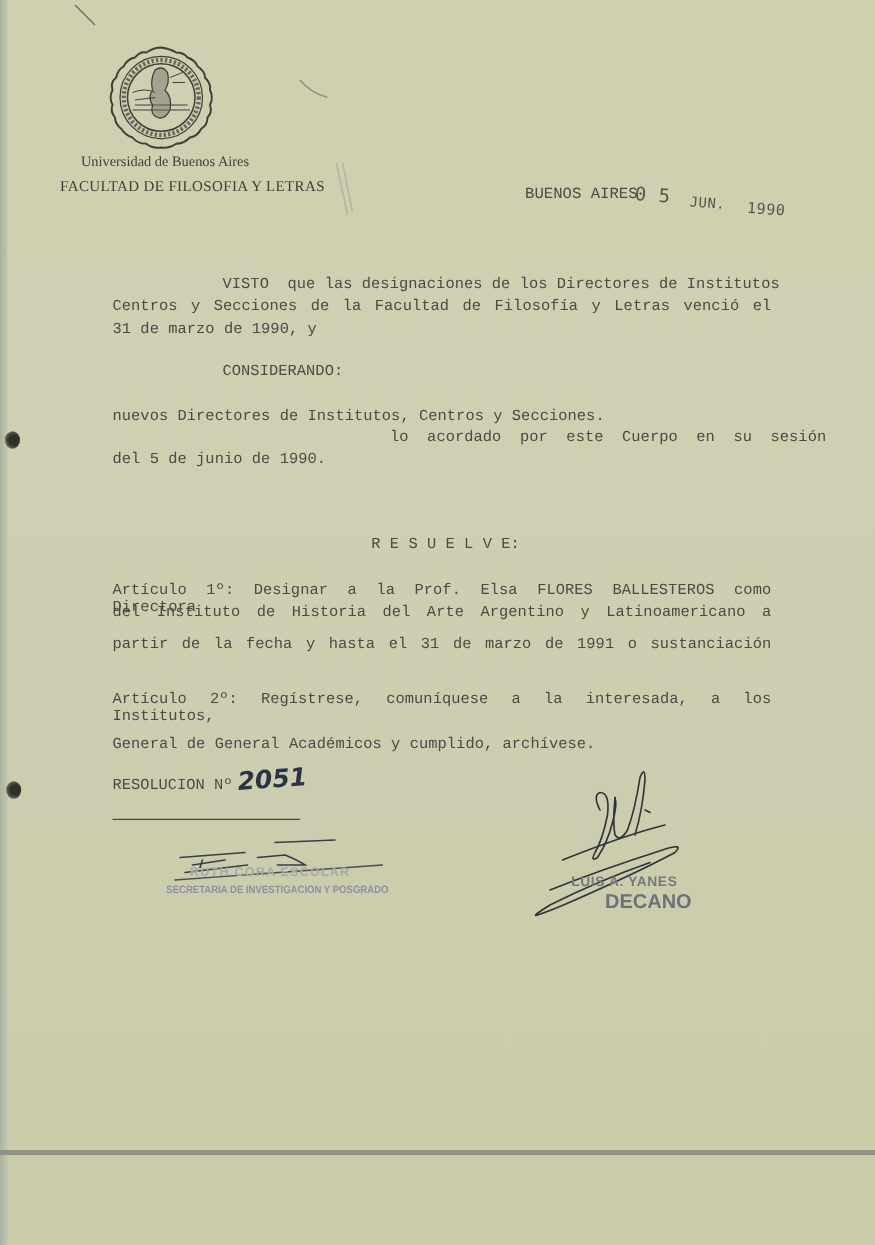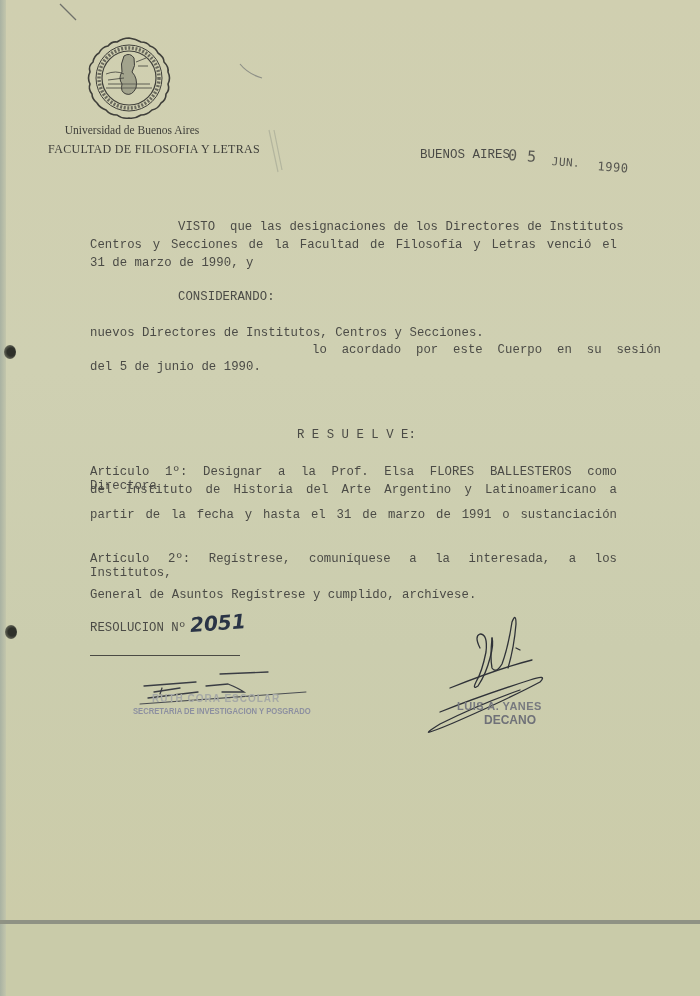--- a/index.html
+++ b/index.html
@@ -71,21 +71,21 @@
     .sig-stamp-left2 {
       position: absolute; left: 133px; top: 706px; font-size: 8.5px; font-weight: bold;
       font-family: "Liberation Sans", sans-serif; color: #8d90a0;
       transform: scaleX(0.9); transform-origin: left;
     }
     .sig-stamp-right1 {
       position: absolute; left: 457px; top: 700px; font-size: 11px; font-weight: bold;
       font-family: "Liberation Sans", sans-serif; color: #77797f; letter-spacing: 0.5px;
     }
     .sig-stamp-right2 {
-      position: absolute; left: 484px; top: 713px; font-size: 12px; font-weight: bold;
+      position: absolute; left: 484px; top: 713px; font-size: 16px; font-weight: bold;
       font-family: "Liberation Sans", sans-serif; color: #6f7178;
     }
     svg.sig { position: absolute; overflow: visible; }
     .mark { position: absolute; }
   </style>
 </head>
 <body>
 
 <div class="page">
   <div class="left-edge"></div>
@@ -136,21 +136,21 @@
   <div class="line justify justify-short" style="top:343px;margin-left:44px;">lo acordado por este Cuerpo en su sesión</div>
   <div class="line" style="left:90px; top:360px;">del 5 de junio de 1990.</div>
 
   <div class="line" style="left:297px; top:413px;margin-top:15px;">R E S U E L V E:</div>
 
   <div class="line justify" style="top:465px;">Artículo 1º: Designar a la Prof. Elsa FLORES BALLESTEROS como Directora</div>
   <div class="line justify" style="top:483px;">del Instituto de Historia del Arte Argentino y Latinoamericano a</div>
   <div class="line justify" style="top:508px;">partir de la fecha y hasta el 31 de marzo de 1991 o sustanciación</div>
 
   <div class="line justify" style="top:552px;">Artículo 2º: Regístrese, comuníquese a la interesada, a los Institutos,</div>
-  <div class="line" style="left:90px; top:588px;">General de Asuntos Regístrese y cumplido, archívese.</div>
+  <div class="line" style="left:90px; top:588px;">General de General Académicos y cumplido, archívese.</div>
 
   <div class="res-label">RESOLUCION Nº</div>
   <div class="res-number">2051</div>
 
   <svg class="sig" style="left:140px; top:668px;" width="170" height="40">
     <g stroke="#3a3d44" stroke-width="1.3" fill="none" stroke-linecap="round">
       <path d="M4 18 L56 14"></path>
       <path d="M14 24 L40 20"></path>
       <path d="M20 26 L22 20"></path>
       <path d="M8 30 L58 24"></path>

